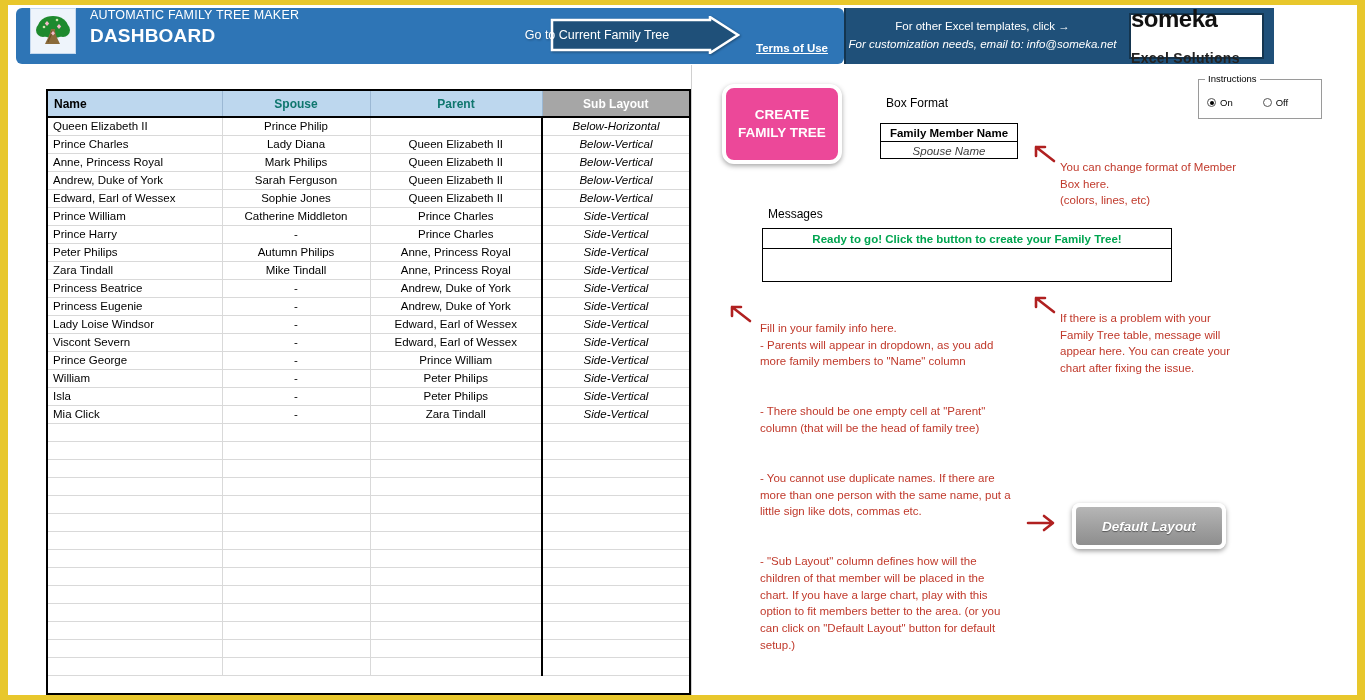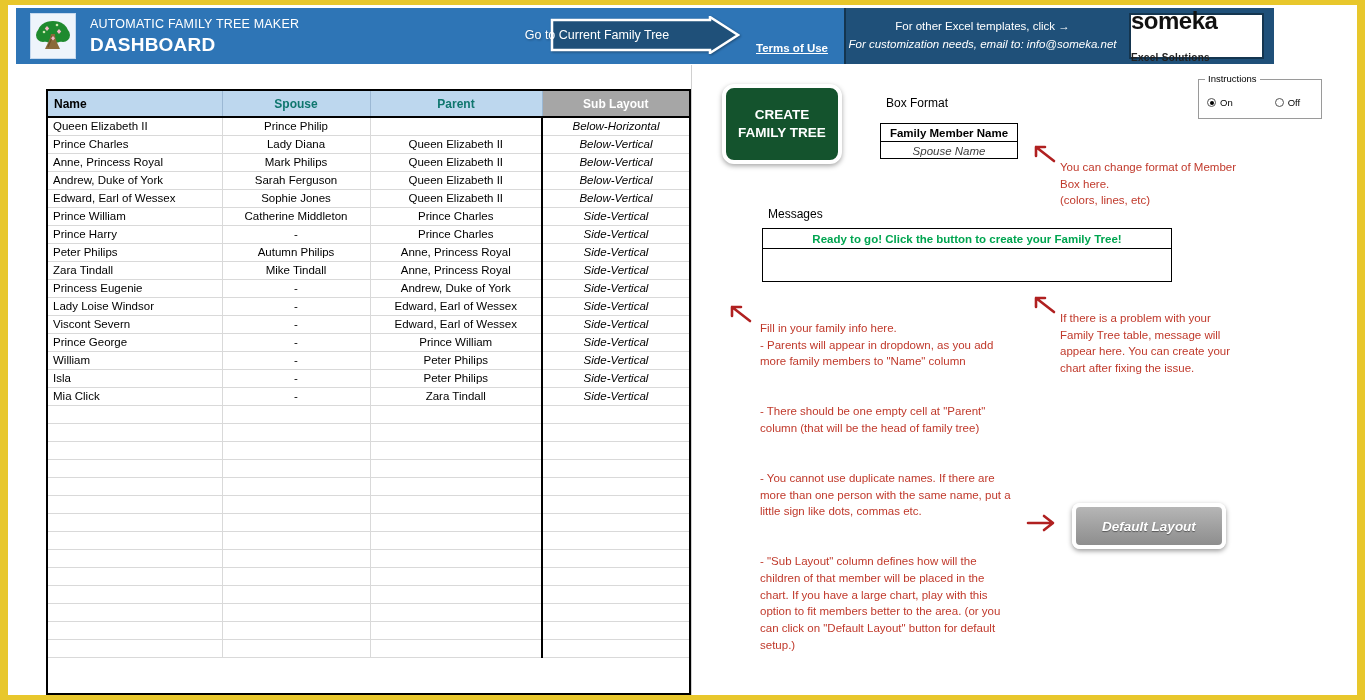--- a/index.html
+++ b/index.html
@@ -21,21 +21,21 @@
   
   .header {
     position: absolute; left: 8px; top: 3px;
     width: 1333px; height: 56px;
     display: flex;
   }
   .hdr-left {
     width: 828px; height: 56px;
     background: #2e75b6;
     position: relative;
-    display: flex; align-items: center;
+    display: flex;  border-radius: 6px;
   }
   .logo-box {
     width: 46px; height: 46px;
     margin-left: 14px;
     background: #eef4fb;
     border: 1px solid #c5d9ef;
     display: flex; align-items: center; justify-content: center;
   }
   .titles { margin-left: 14px; color: #ffffff; line-height: 1.12; }
   .t1 { font-size: 12.5px; letter-spacing: .2px; }
@@ -77,21 +77,21 @@
   }
   .someka {
     position: absolute; right: 10px; top: 5px;
     width: 135px; height: 46px;
     background: #ffffff;
     border: 2px solid #14354f;
     display: flex; flex-direction: column;
     align-items: flex-start; justify-content: center;
   }
   .someka .s1 { font-size: 24px; font-weight: bold; letter-spacing: -0.5px; line-height: 1; color: #111; }
-  .someka .s2 { font-size: 10px; font-weight: bold; letter-spacing: .3px; color: #222; margin-top: 19px; }
+  .someka .s2 { font-size: 14px; font-weight: bold; letter-spacing: .3px; color: #222; margin-top: 19px; }
 
   
   .table-wrap {
     position: absolute; left: 38px; top: 84px;
     width: 645px; height: 606px;
     border: 2px solid #000;
     background: #fff;
   }
   table.grid { border-collapse: collapse; width: 100%; table-layout: fixed; }
   table.grid col.c1 { width: 174px; }
@@ -112,21 +112,21 @@
   td.c-name { text-align: left; border-right: 1px solid #d9d9d9; }
   td.c-sp   { text-align: center; border-right: 1px solid #d9d9d9; }
   td.c-pa   { text-align: center; border-right: 2px solid #000; }
   td.c-sl   { text-align: center; font-style: italic; color: #595959; }
   .hdr-underline td { border-top: 2px solid #000; }
 
   
   .create-btn {
     position: absolute; left: 714px; top: 79px;
     width: 120px; height: 80px;
-    background: #14532d;
+    background: #ec4899;
     border-radius: 12px;
     border: 4px solid #ffffff;
     box-shadow: 0 2px 5px rgba(0,0,0,.35);
     color: #ffffff;
     display: flex; flex-direction: column;
     align-items: center; justify-content: center;
     font-size: 13.5px; font-weight: bold; line-height: 1.35;
     cursor: pointer;
   }
 
@@ -163,21 +163,21 @@
     position: absolute; left: 1190px; top: 74px;
     width: 124px; height: 40px;
     border: 1px solid #9a9a9a;
     background: #ffffff;
   }
   .instructions .legend {
     position: absolute; left: 6px; top: -7px;
     background: #ffffff; padding: 0 3px;
     font-size: 9.5px; color: #000;
   }
-  .radios { position: absolute; left: 8px; top: 17px; display: flex; gap: 42px; }
+  .radios { position: absolute; left: 8px; top: 17px; display: flex; gap: 30px; }
   .radio { display: flex; align-items: center; gap: 4px; font-size: 9.5px; color: #000; }
   .rdot {
     width: 9px; height: 9px; border-radius: 50%;
     border: 1px solid #555; background: #fff;
     display: inline-block; position: relative;
   }
   .rdot.on::after {
     content: ""; position: absolute; left: 1.5px; top: 1.5px;
     width: 4px; height: 4px; border-radius: 50%; background: #000;
   }
@@ -321,20 +321,26 @@
             <td class="c-pa">Anne, Princess Royal</td>
             <td class="c-sl">Side-Vertical</td>
           </tr>
           <tr>
             <td class="c-name">Zara Tindall</td>
             <td class="c-sp">Mike Tindall</td>
             <td class="c-pa">Anne, Princess Royal</td>
             <td class="c-sl">Side-Vertical</td>
           </tr>
           <tr>
+            <td class="c-name">Princess Beatrice</td>
+            <td class="c-sp">-</td>
+            <td class="c-pa">Andrew, Duke of York</td>
+            <td class="c-sl">Side-Vertical</td>
+          </tr>
+          <tr>
             <td class="c-name">Princess Eugenie</td>
             <td class="c-sp">-</td>
             <td class="c-pa">Andrew, Duke of York</td>
             <td class="c-sl">Side-Vertical</td>
           </tr>
           <tr>
             <td class="c-name">Lady Loise Windsor</td>
             <td class="c-sp">-</td>
             <td class="c-pa">Edward, Earl of Wessex</td>
             <td class="c-sl">Side-Vertical</td>

